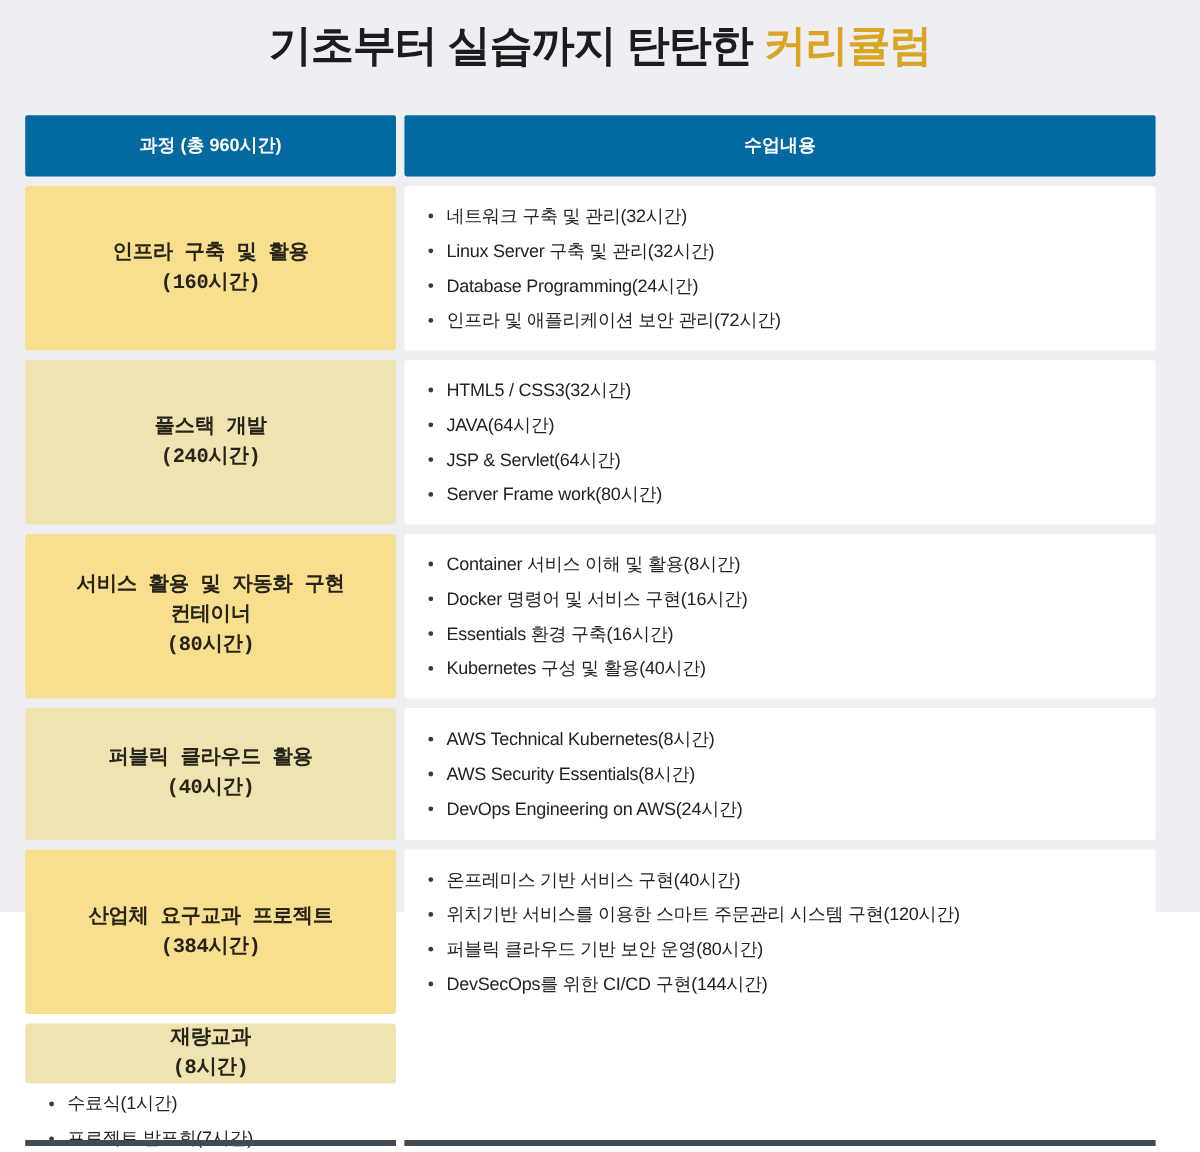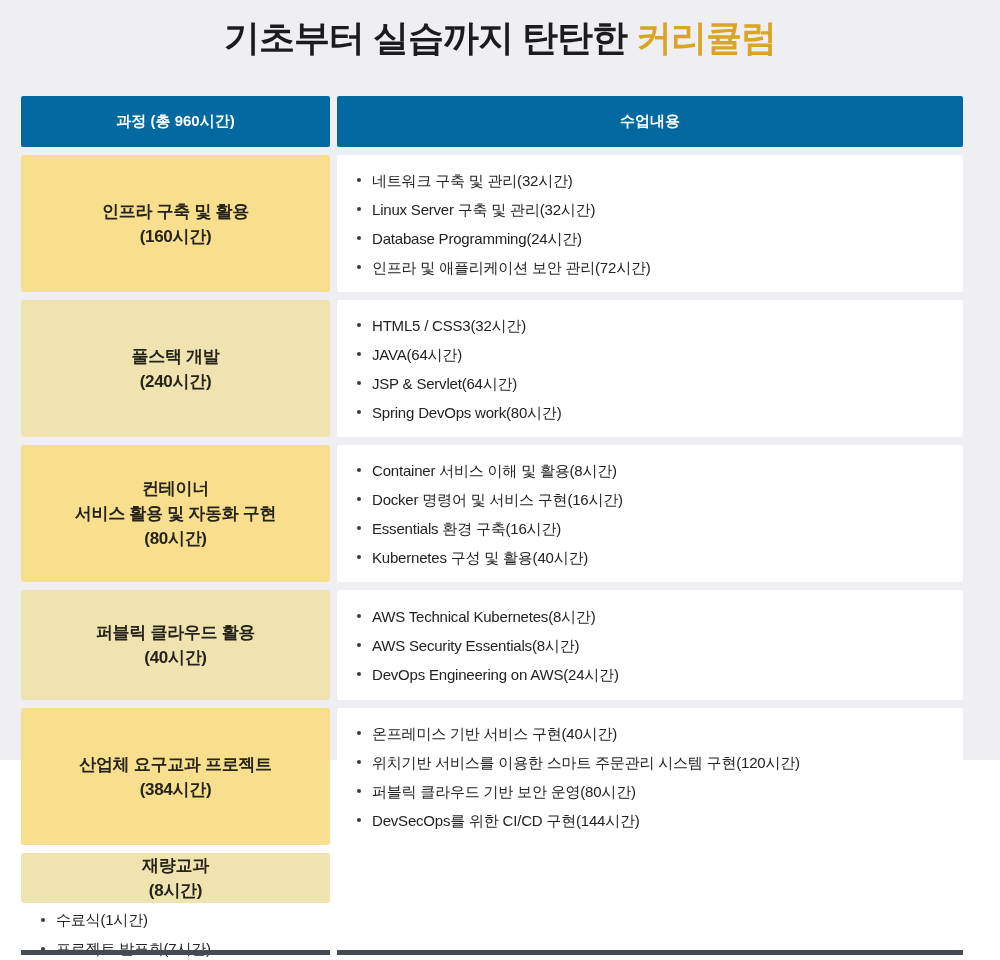--- a/index.html
+++ b/index.html
@@ -80,20 +80,21 @@
 
   #rows .row:nth-child(odd)  .cell-left { background: #F8DF8D; }
   #rows .row:nth-child(even) .cell-left { background: #EFE4AF; }
 
   .course-title {
     font-size: 17px;
     font-weight: 700;
     line-height: 25px;
     color: #26231B;
     letter-spacing: -0.3px;
+    font-family: Liberation Mono, monospace;
   }
   ul.items {
     list-style: none;
     display: flex;
     flex-direction: column;
     gap: 10px;
   }
   ul.items li {
     display: flex;
     align-items: center;
@@ -183,31 +184,31 @@
               <li>
                 <span class="bullet"></span>
                 <span>JAVA(64시간)</span>
               </li>
               <li>
                 <span class="bullet"></span>
                 <span>JSP &amp; Servlet(64시간)</span>
               </li>
               <li>
                 <span class="bullet"></span>
-                <span>Spring DevOps work(80시간)</span>
-              </li>
-            </ul>
-    </div>
-  </div>
-
-  <div class="row">
-    <div class="cell-left">
-      <div class="course-title">
+                <span>Server Frame work(80시간)</span>
+              </li>
+            </ul>
+    </div>
+  </div>
+
+  <div class="row">
+    <div class="cell-left">
+      <div class="course-title">
+              <div>서비스 활용 및 자동화 구현</div>
               <div>컨테이너</div>
-              <div>서비스 활용 및 자동화 구현</div>
               <div>(80시간)</div>
             </div>
     </div>
     <div class="cell-right">
       <ul class="items">
               <li>
                 <span class="bullet"></span>
                 <span>Container 서비스 이해 및 활용(8시간)</span>
               </li>
               <li>

